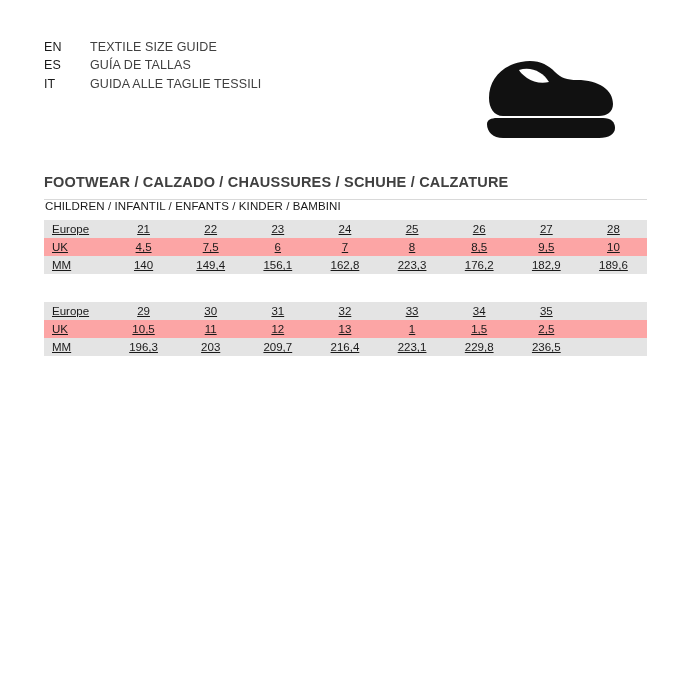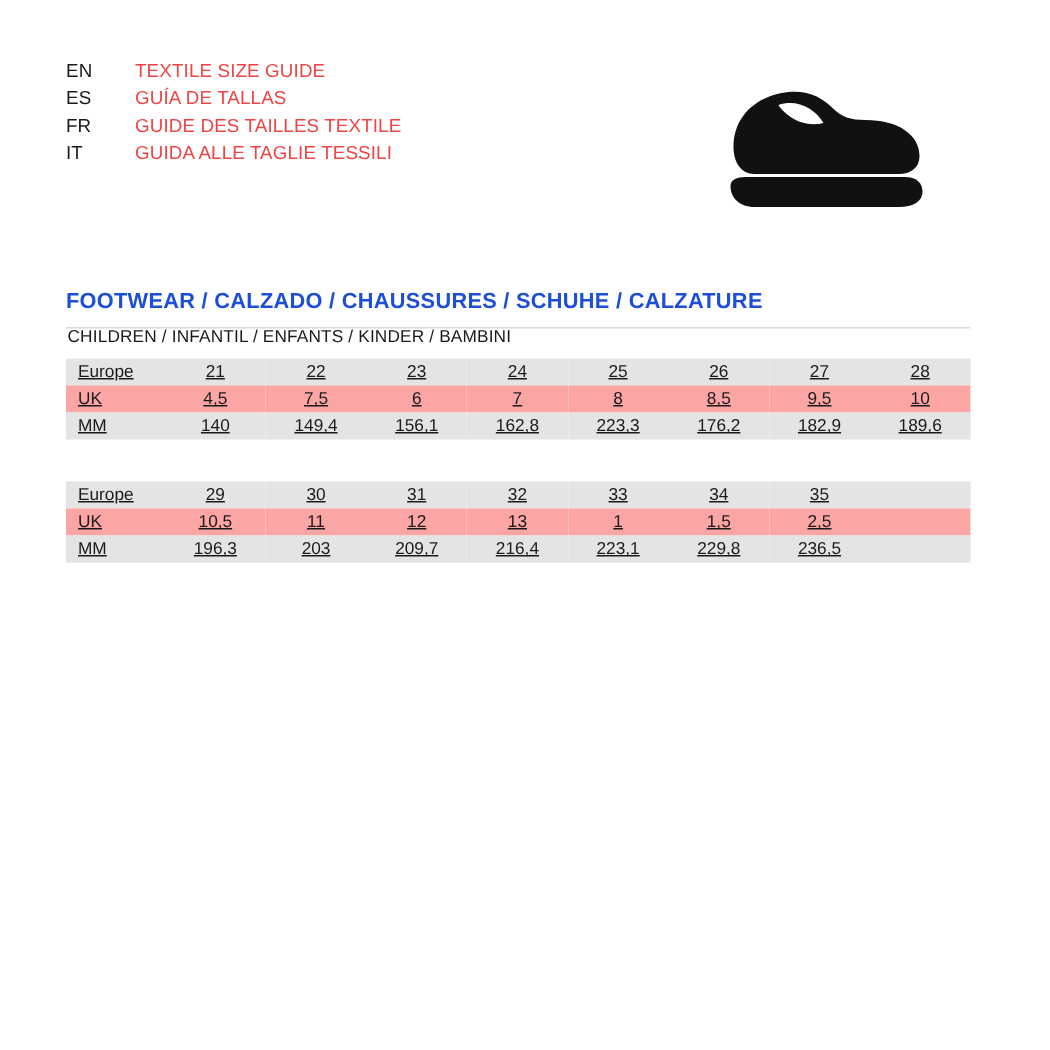--- a/index.html
+++ b/index.html
@@ -36,36 +36,36 @@
     line-height: 18.4px;
     padding: 0;
     vertical-align: top;
     letter-spacing: 0.1px;
   }
   .lang-code {
     width: 46px;
     color: #1a1a1a;
   }
   .lang-label {
-    color: #ef4444;
+    color: #404040;
     white-space: nowrap;
   }
 
   .shoe-icon {
     margin-top: 12px;
     margin-right: 26px;
   }
 
   
   .section-title {
-    margin-top: 46px;
+    margin-top: 28px;
     font-size: 14.5px;
     font-weight: bold;
     letter-spacing: 0.2px;
-    color: #1d4ed8;
+    color: #404040;
   }
   .divider {
     margin-top: 9px;
     height: 1px;
     background: #d9d9d9;
     width: 100%;
   }
 
   .group-title {
     font-size: 11.5px;
@@ -116,24 +116,20 @@
       <tbody>
         <tr>
           <td class="lang-code">EN</td>
           <td class="lang-label">TEXTILE SIZE GUIDE</td>
         </tr>
         <tr>
           <td class="lang-code">ES</td>
           <td class="lang-label">GUÍA DE TALLAS</td>
         </tr>
         <tr>
-          <td class="lang-code">FR</td>
-          <td class="lang-label">GUIDE DES TAILLES TEXTILE</td>
-        </tr>
-        <tr>
           <td class="lang-code">IT</td>
           <td class="lang-label">GUIDA ALLE TAGLIE TESSILI</td>
         </tr>
       </tbody>
     </table>
 
     <div class="shoe-icon">
       <svg width="140" height="92" viewBox="0 0 140 92" xmlns="http://www.w3.org/2000/svg">
         <path d="M8 48 C8 30 20 16 40 12 C56 9 66 14 74 22 C80 28 86 30 96 30 C118 30 132 40 132 54 C132 62 126 66 118 66 L22 66 C13 66 8 58 8 48 Z" fill="#111111"></path>
         <path d="M38 20 C50 16 62 22 68 32 C60 34 52 32 46 28 C42 25 39 22 38 20 Z" fill="#ffffff"></path>

